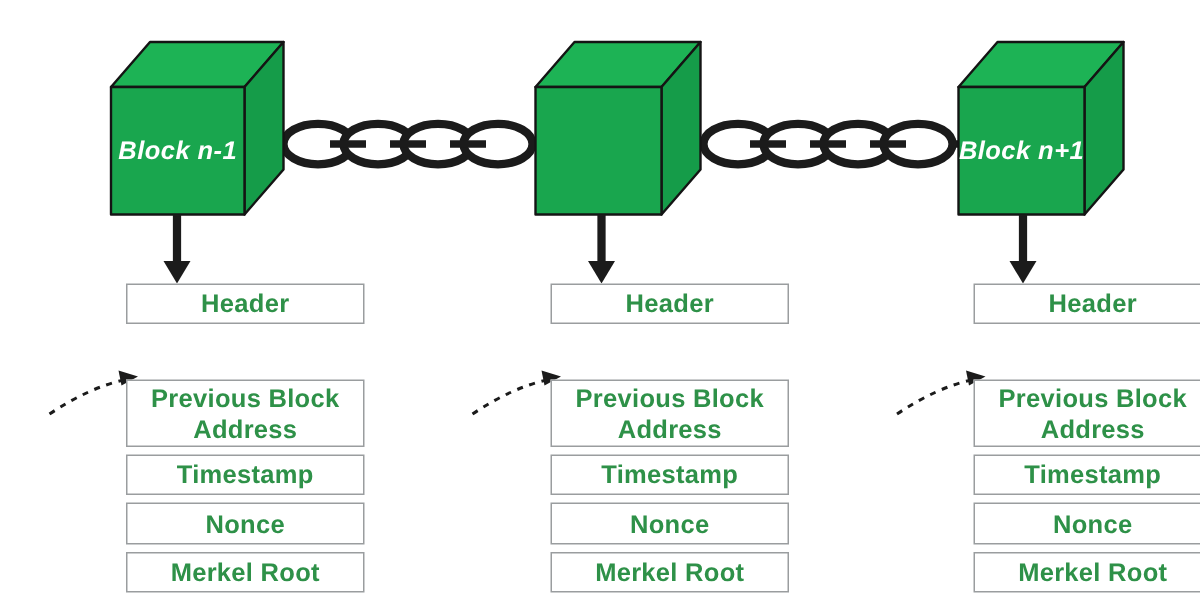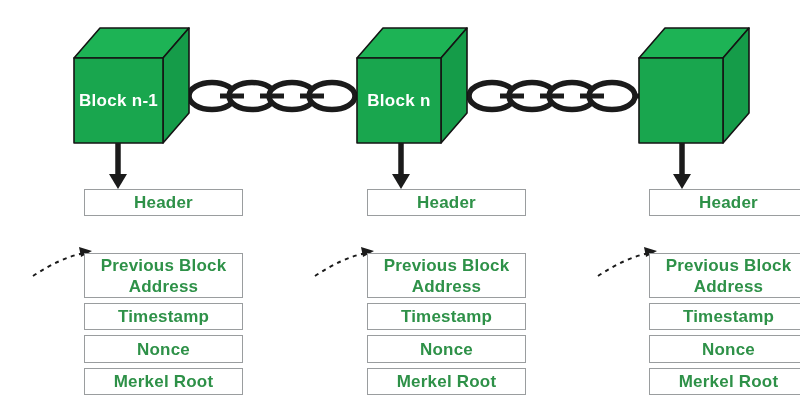--- a/index.html
+++ b/index.html
@@ -23,21 +23,21 @@
   .chain-line{stroke:var(--chain);stroke-width:5;fill:none;}
   .chain-link{fill:#ffffff;stroke:var(--chain);stroke-width:5.5;}
   .chain-bar{stroke:var(--chain);stroke-width:5;}
   .down-shaft{stroke:var(--arrow);stroke-width:5.5;fill:none;}
   .head{fill:var(--arrow);stroke:none;}
   .dash-curve{stroke:var(--arrow);stroke-width:2;fill:none;stroke-dasharray:4 4.5;}
 
   
   .cube-label{
     position:absolute;z-index:2;display:flex;align-items:center;justify-content:center;
-    color:var(--cube_label);font-size:17px;font-weight:700;letter-spacing:.3px;white-space:nowrap;
+    color:var(--cube_label);font-size:17px;font-weight:700;letter-spacing:.3px;white-space:nowrap;font-style:italic;
   }
   
   .stack{position:absolute;top:189px;width:159px;z-index:1;display:flex;flex-direction:column;gap:5px;padding-left:37px;}
   .fbox{
     box-sizing:border-box;height:27px;background:#ffffff;border:1.5px solid var(--field_border);
     display:flex;align-items:center;justify-content:center;text-align:center;
     color:var(--field_text);font-size:17px;font-weight:700;letter-spacing:.2px;line-height:21px;
   }
   .fbox.tall{height:45px;padding:0 6px;margin-top:32px;}
 </style>
@@ -109,21 +109,21 @@
       <path class="dash-curve" d="M 315 276 Q 342 258 366 253"></path>
       <polygon class="head" points="374,251 361,247 363,257"></polygon>
     </g>
     <g>
       <path class="dash-curve" d="M 598 276 Q 625 258 649 253"></path>
       <polygon class="head" points="657,251 644,247 646,257"></polygon>
     </g>
   </svg>
 
   <div class="cube-label" style="left:74px;top:58px;width:89px;height:85px;">Block n-1</div>
-  <div class="cube-label" style="left:357px;top:58px;width:84px;height:85px;">Block n</div>
+  <div class="cube-label" style="left:639px;top:58px;width:84px;height:85px;">Block n+1</div>
 
   <div class="stack" style="left:47px;">
     <div class="fbox">Header</div>
     <div class="fbox tall">Previous Block Address</div>
     <div class="fbox">Timestamp</div>
     <div class="fbox" style="height:28px;">Nonce</div>
     <div class="fbox">Merkel Root</div>
   </div>
 
   <div class="stack" style="left:330px;">

